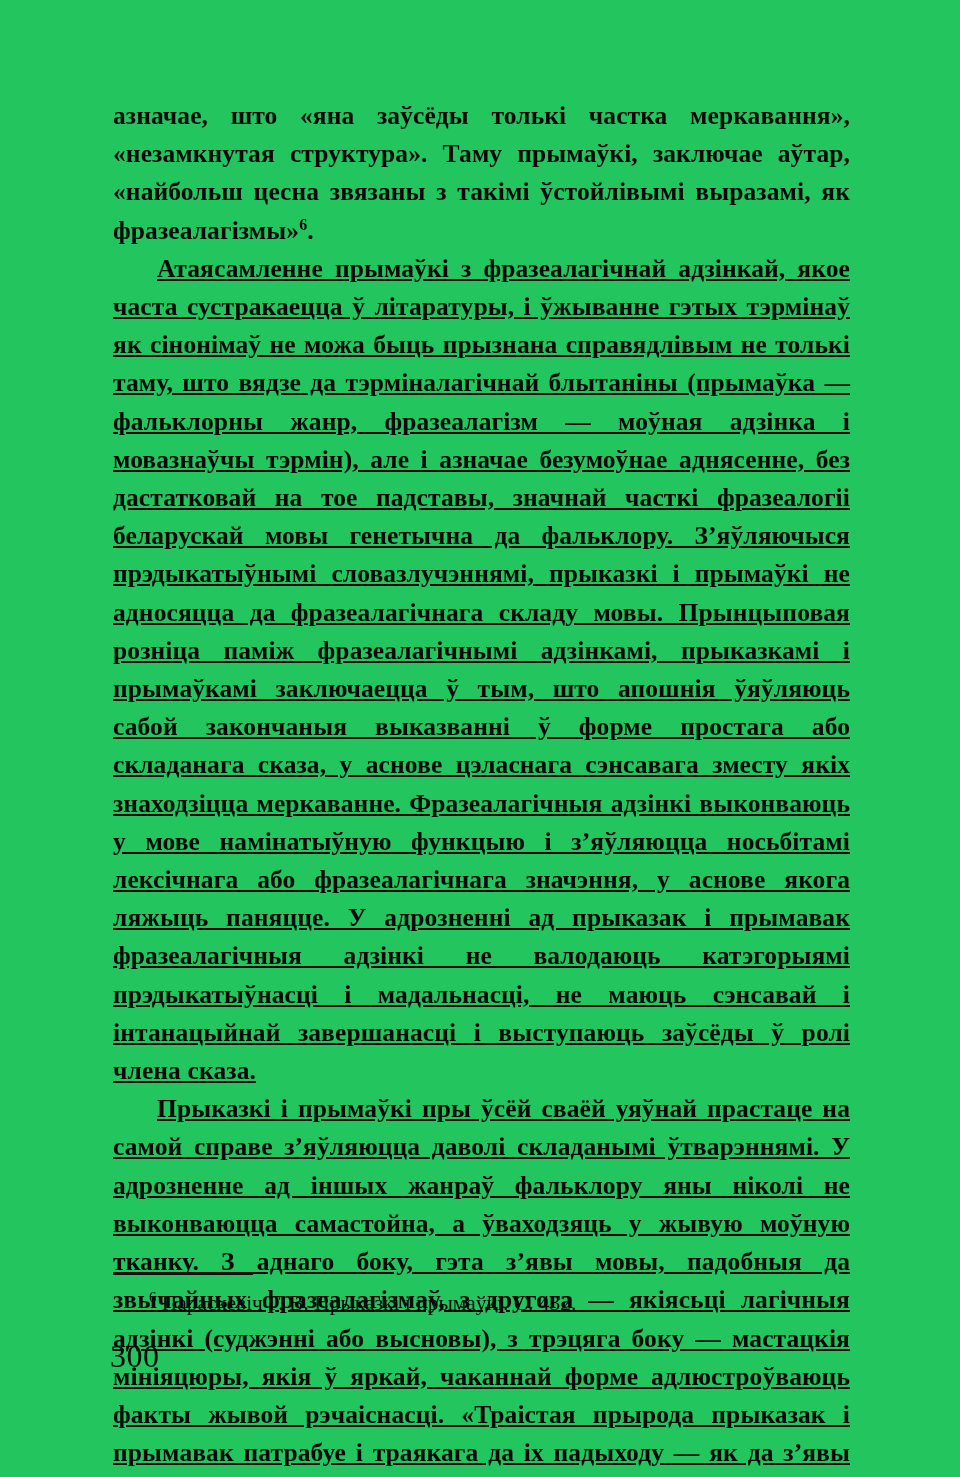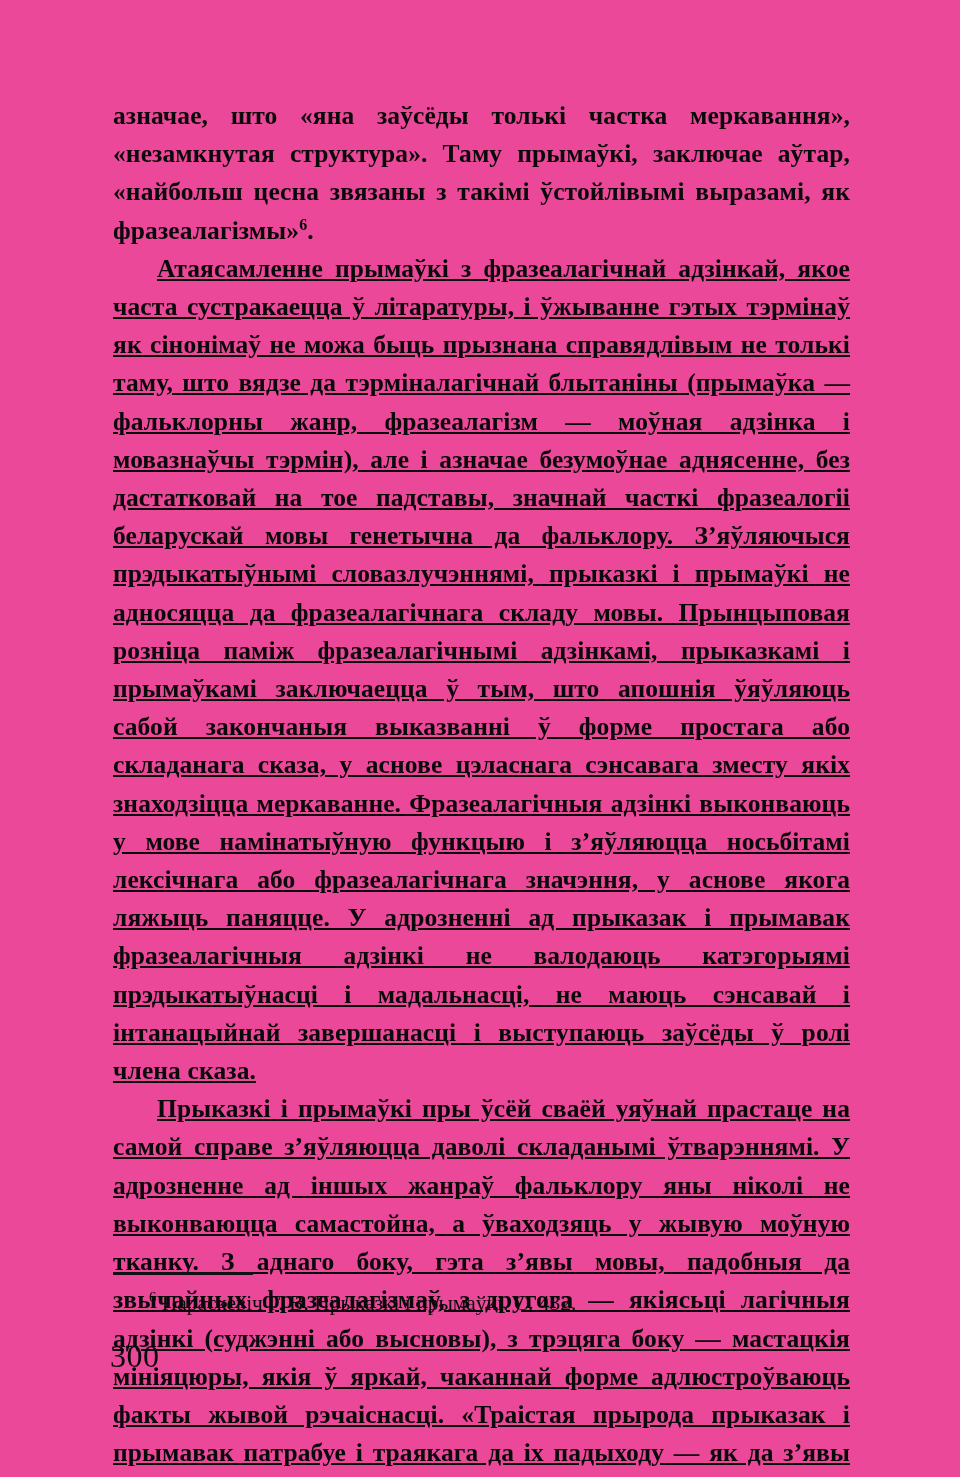--- a/index.html
+++ b/index.html
@@ -6,21 +6,21 @@
   html, body {
     margin: 0;
     padding: 0;
     background: #ffffff;
   }
 
   .page {
     position: relative;
     width: 960px;
     height: 1477px;
-    background: #ec4899;
+    background: #22c55e;
     box-sizing: border-box;
     overflow: hidden;
     font-family: "Liberation Serif", "DejaVu Serif", serif;
     color: #0a0a0a;
   }
 
   .text-column {
     position: absolute;
     left: 113px;
     top: 97px;

